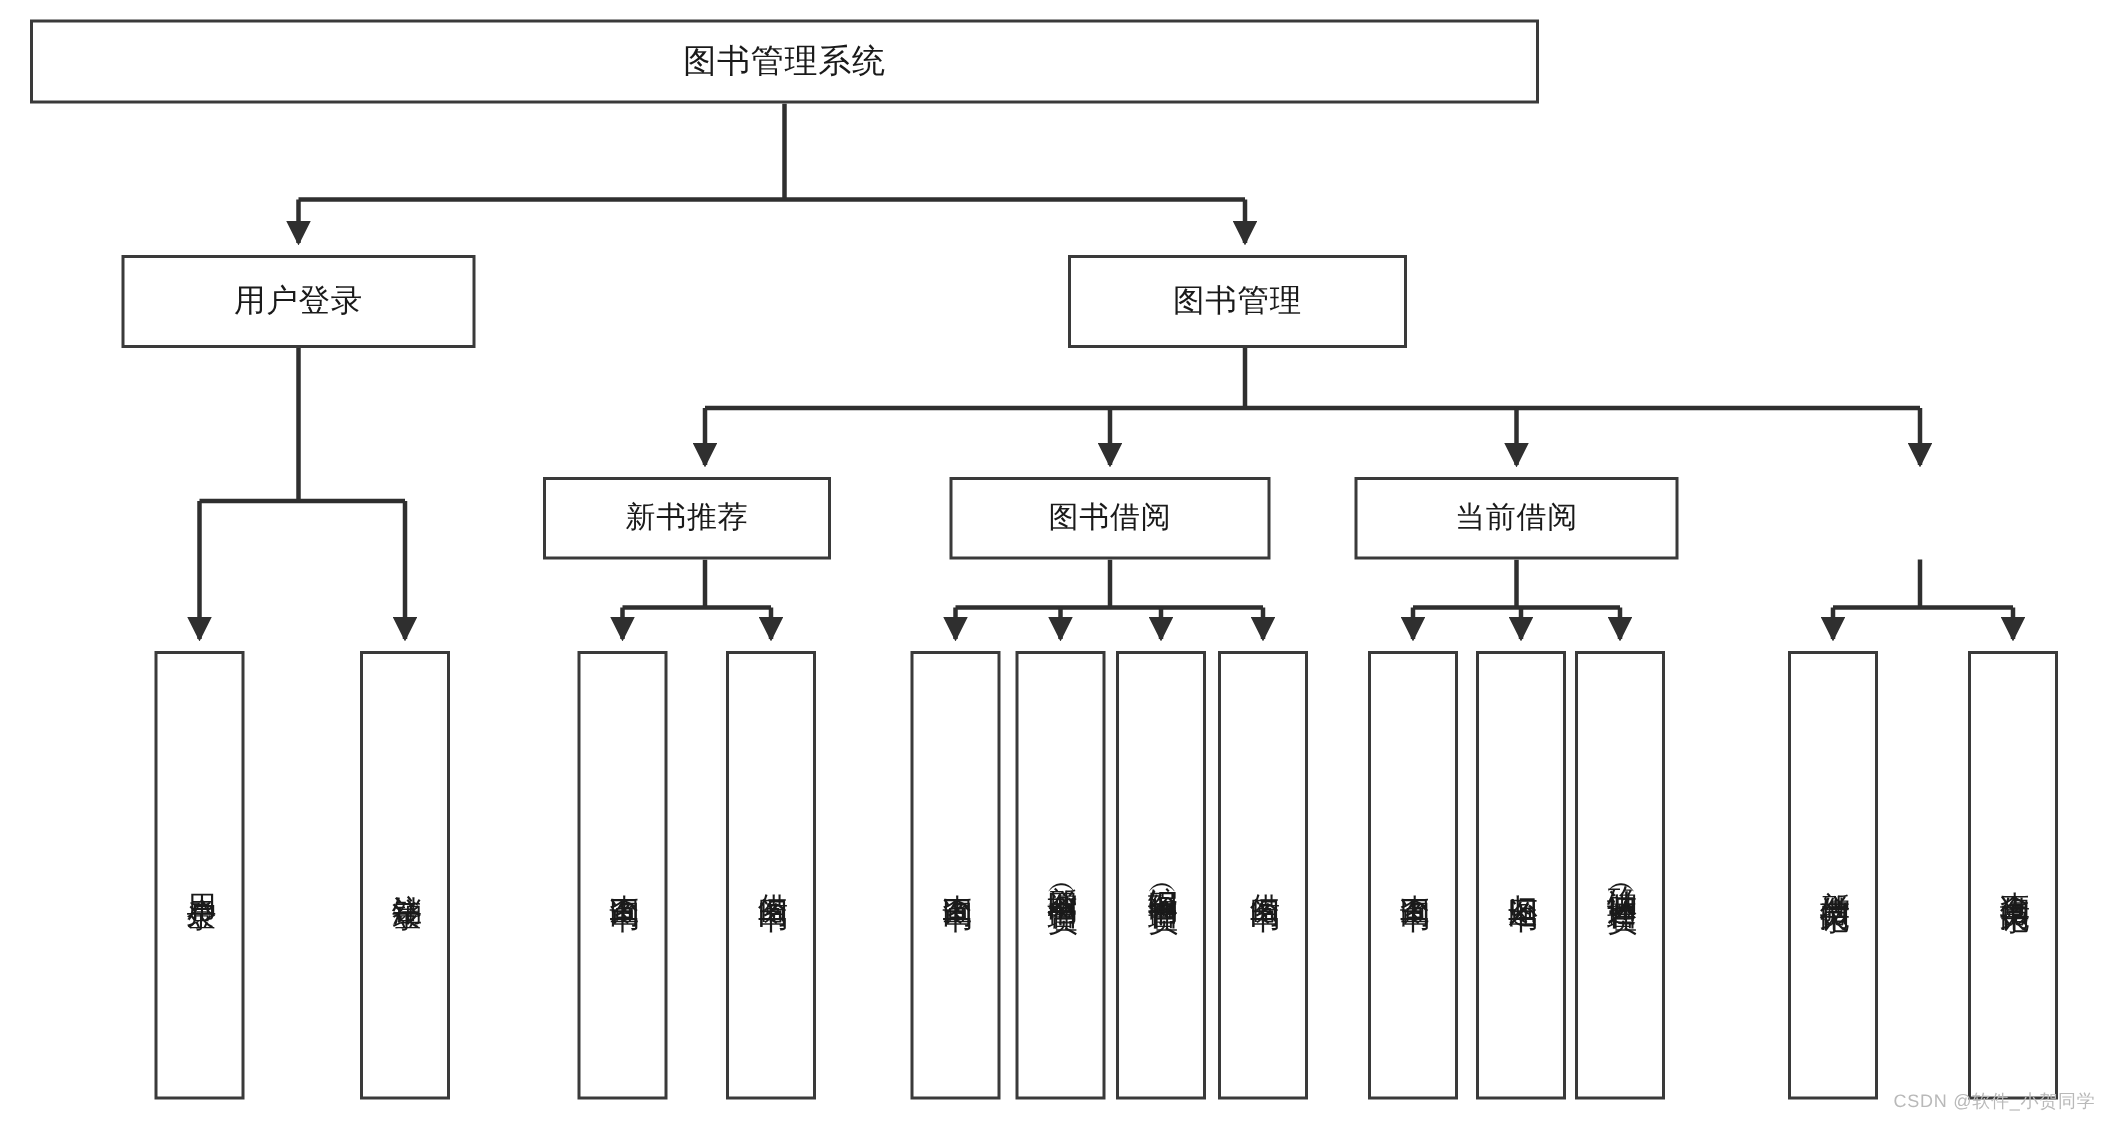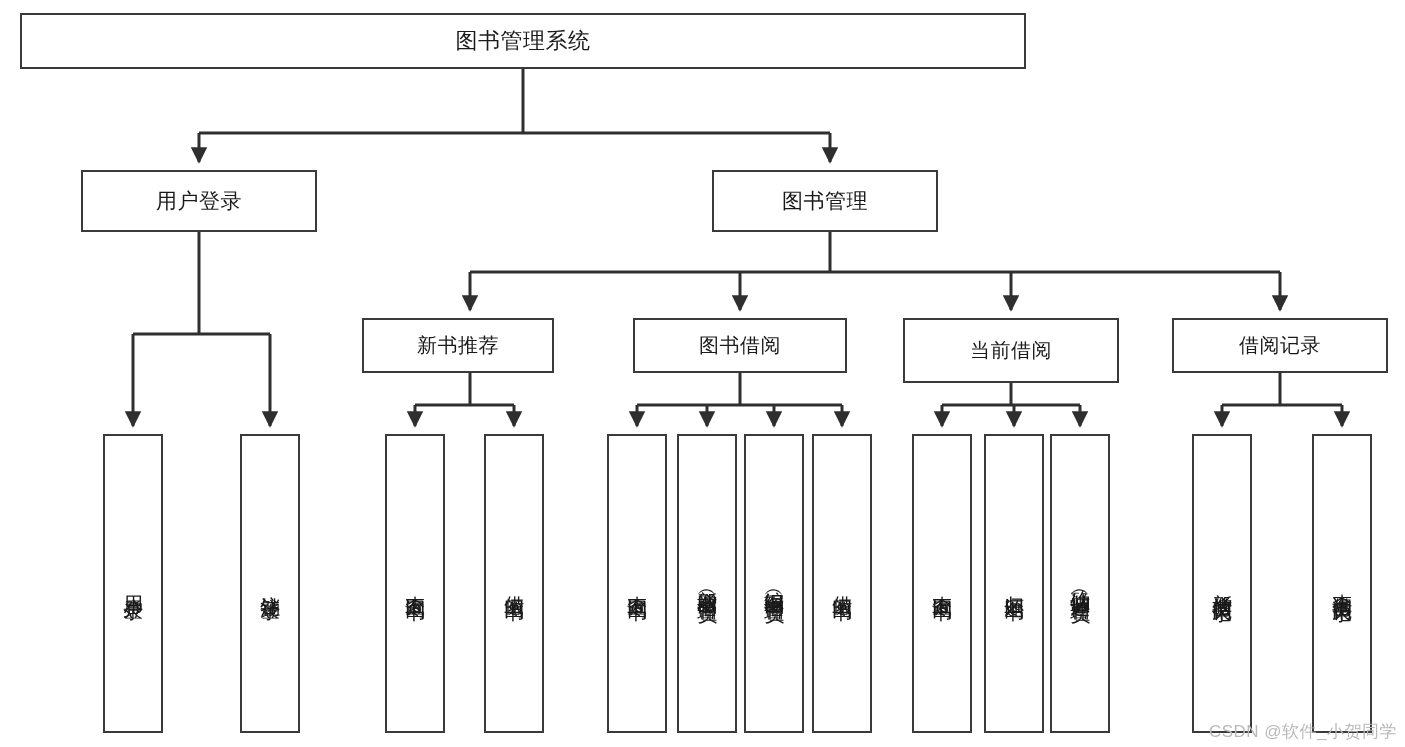--- a/index.html
+++ b/index.html
@@ -40,21 +40,21 @@
     text-orientation:upright;
     white-space:nowrap;
     line-height:1.08;
     letter-spacing:2px;
   }
   svg#edges{position:absolute;left:0;top:0;width:1405px;height:747px;pointer-events:none;}
   #watermark{
     position:absolute;
     right:8px;
     bottom:4px;
-    font-size:17px;
+    font-size:12px;
     color:#b9b9b9;
     white-space:nowrap;
     letter-spacing:0.5px;
   }
 </style>
 </head>
 <body>
 
 <div id="canvas">
 
@@ -118,25 +118,22 @@
   <div class="node node-l2" style="left:712px;top:170px;width:226px;height:62px;">
     <span class="label">图书管理</span>
   </div>
 
   <div class="node node-l3" style="left:362px;top:318px;width:192px;height:55px;">
     <span class="label">新书推荐</span>
   </div>
   <div class="node node-l3" style="left:633px;top:318px;width:214px;height:55px;align-items:center;">
     <span class="label">图书借阅</span>
   </div>
-  <div class="node node-l3" style="left:903px;top:318px;width:216px;height:65px;">
+  <div class="node node-l3" style="left:903px;top:318px;width:216px;height:55px;">
     <span class="label">当前借阅</span>
-  </div>
-  <div class="node node-l3" style="left:1172px;top:318px;width:216px;height:55px;">
-    <span class="label">借阅记录</span>
   </div>
 
   <div class="node node-leaf" style="left:103px;top:434px;width:60px;height:299px;">
     <span class="label">用户登录</span>
   </div>
   <div class="node node-leaf" style="left:240px;top:434px;width:60px;height:299px;">
     <span class="label">注销登录</span>
   </div>
 
   <div class="node node-leaf" style="left:385px;top:434px;width:60px;height:299px;">

